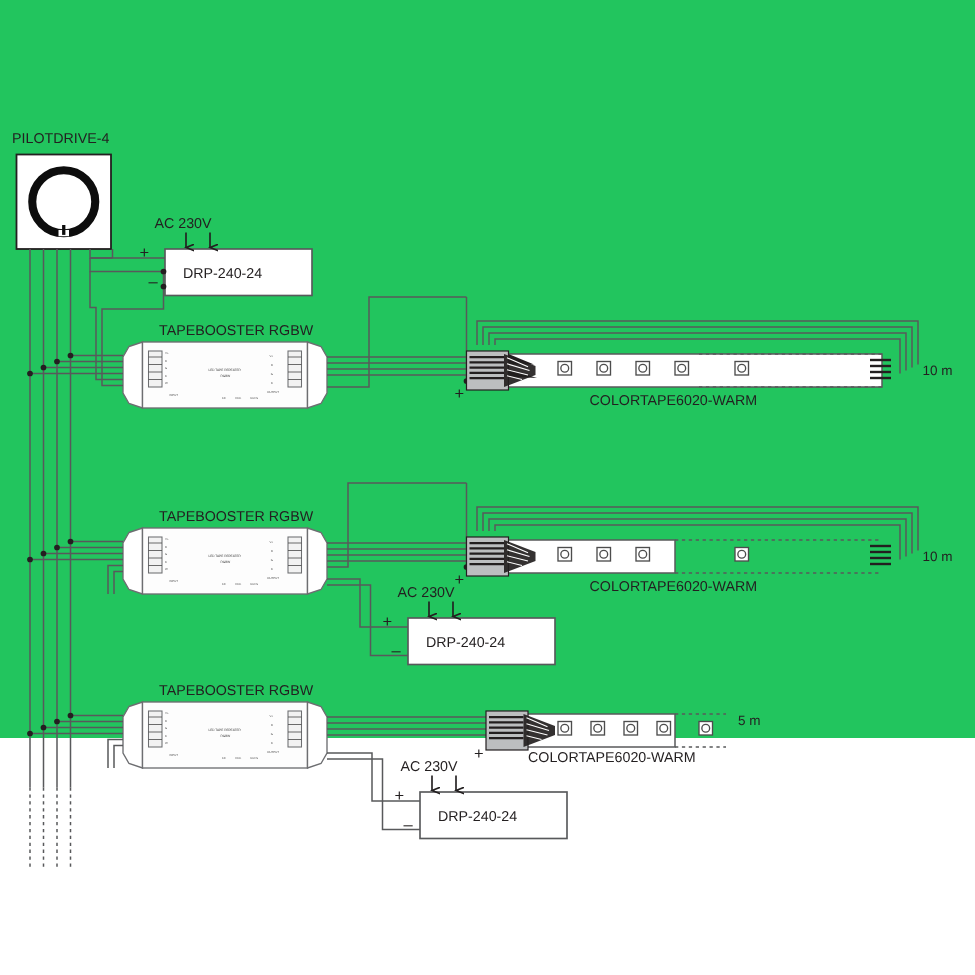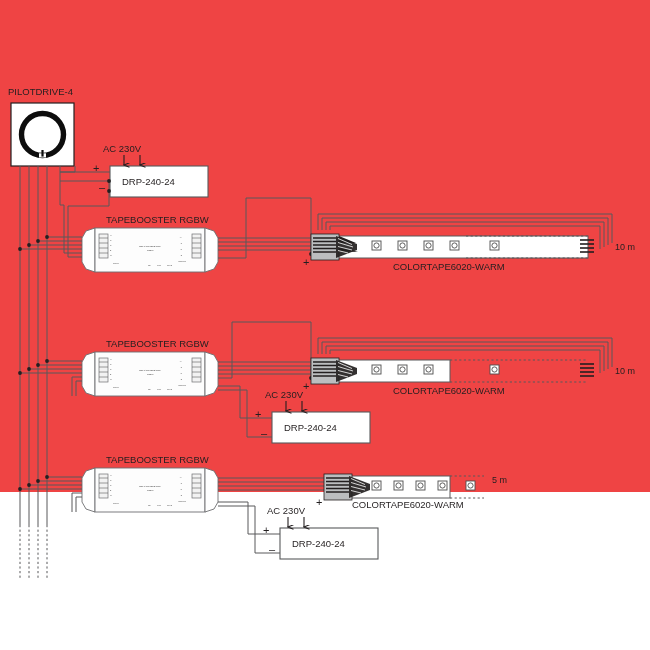--- a/index.html
+++ b/index.html
@@ -1,18 +1,18 @@
 <!DOCTYPE html>
 <html><head>
 <meta charset="utf-8">
 <style>
   html,body{margin:0;padding:0;background:#ffffff;}
   body{width:650px;height:650px;overflow:hidden;
        font-family:"Liberation Sans", sans-serif;}
-  #stage{position:relative;width:650px;height:492px;background:#ef4444;text-decoration:underline;}
+  #stage{position:relative;width:650px;height:492px;background:#22c55e;text-decoration:underline;}
   svg{display:block;}
   text{font-family:"Liberation Sans", sans-serif;fill:#231f20;}
   .lbl{font-size:9.5px;}
   .lbl-dev{font-size:9.5px;}
   .lbl-strip{font-size:9.5px;}
   .lbl-len{font-size:9px;}
   .sign{font-size:11px;}
   .micro{font-size:2.1px;fill:#3a3a3a;font-family:"Liberation Sans",sans-serif;}
   .micro2{font-size:1.9px;fill:#4a4a4a;}
   .wire{stroke:#58595b;stroke-width:1;fill:none;}

